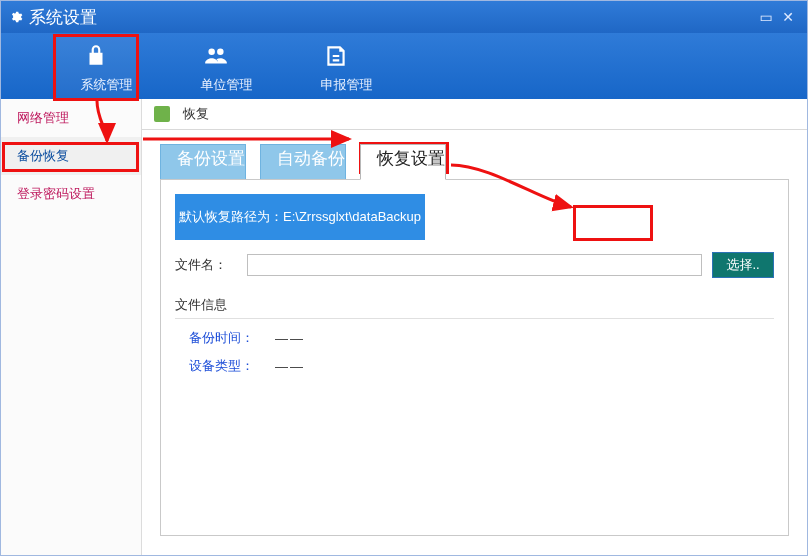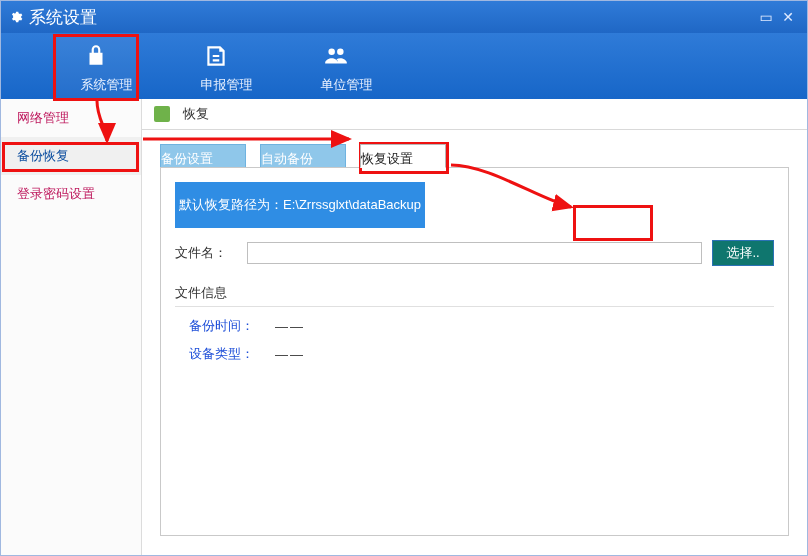--- a/index.html
+++ b/index.html
@@ -19,21 +19,21 @@
   .toolbtn svg{width:26px;height:26px;fill:#fff;}
   
   .content{display:flex;height:calc(100% - 32px - 66px);}
   .sidebar{width:140px;background:#fbfbfb;border-right:1px solid #dcdcdc;}
   .sidebar .navitem{padding:10px 16px;font-size:13px;color:#be185d;cursor:pointer;}
   .sidebar .navitem.selected{background:#f0f0f0;color:#0a4c9e;}
   .main{flex:1;display:flex;flex-direction:column;}
   .breadcrumb{height:30px;border-bottom:1px solid #d9d9d9;display:flex;align-items:center;padding-left:12px;gap:13px;}
   .breadcrumb .bcicon{width:16px;height:16px;display:inline-block;background:#6fb24a;border-radius:2px;}
   .tabsrow{display:flex;gap:14px;padding:14px 0 0 18px;align-items:flex-end;}
-  .tab{min-width:86px;height:24px;line-height:28px;text-align:left;border:1px solid #6fb3e0;background:#8fc7ea;color:#fff;font-size:13px;cursor:pointer;box-sizing:border-box;}
+  .tab{min-width:86px;height:36px;line-height:28px;text-align:right;border:1px solid #6fb3e0;background:#8fc7ea;color:#fff;font-size:17px;cursor:pointer;box-sizing:border-box;}
   .tab.active{background:#fff;color:#222;border:1px solid #b7b7b7;border-bottom-color:#fff;position:relative;z-index:2;}
   .panel{margin:0 18px 18px 18px;border:1px solid #c9c9c9;flex:1;padding:14px;box-sizing:border-box;position:relative;top:-1px;}
   .hint{display:inline-block;background:#2f8de4;color:#fff;padding:14px 4px;font-size:13px;}
   .row{display:flex;align-items:center;margin-top:12px;}
   .row .k{width:72px;text-align:left;color:#333;}
   .row input[type=text]{flex:1;height:22px;border:1px solid #bfbfbf;background:#fff;box-sizing:border-box;padding:0 4px;font-size:13px;}
   .btn{margin-left:10px;height:26px;min-width:62px;background:#0f766e;color:#fff;border:1px solid #2b72b6;cursor:pointer;font-size:13px;}
   .section-title{margin-top:18px;font-size:13px;color:#333;border-bottom:1px solid #e0e0e0;padding-bottom:4px;}
   .kv{display:flex;align-items:center;margin-top:10px;padding-left:14px;}
   .kv .kk{width:86px;color:#1d4ed8;}
@@ -64,32 +64,32 @@
       <span>
         <svg viewBox="0 0 24 24">
             <path d="M12 2a4 4 0 00-4 4v3H6v11h12V9h-2V6a4 4 0 00-4-4zm-2 4a2 2 0 114 0v3h-4V6z"></path>
           </svg>
       </span>
       <span class="lbl">系统管理</span>
     </div>
     <div class="toolbtn">
       <span>
         <svg viewBox="0 0 24 24">
+            <path d="M8 11a3 3 0 100-6 3 3 0 000 6zm8 0a3 3 0 100-6 3 3 0 000 6zM2 19v-1c0-2.2 3.6-4 6-4s6 1.8 6 4v1H2zm12 0v-1c0-1.2-.6-2.3-1.6-3.1 1-.6 2.3-.9 3.6-.9 2.4 0 6 1.8 6 4v1h-8z"></path>
+          </svg>
+      </span>
+      <span class="lbl">单位管理</span>
+    </div>
+    <div class="toolbtn">
+      <span>
+        <svg viewBox="0 0 24 24">
             <path d="M4 3h12l4 4v14H4V3zm2 2v14h12V8h-3V5H6zm3 6h6v2H9v-2zm0 4h6v2H9v-2z"></path>
           </svg>
       </span>
       <span class="lbl">申报管理</span>
-    </div>
-    <div class="toolbtn">
-      <span>
-        <svg viewBox="0 0 24 24">
-            <path d="M8 11a3 3 0 100-6 3 3 0 000 6zm8 0a3 3 0 100-6 3 3 0 000 6zM2 19v-1c0-2.2 3.6-4 6-4s6 1.8 6 4v1H2zm12 0v-1c0-1.2-.6-2.3-1.6-3.1 1-.6 2.3-.9 3.6-.9 2.4 0 6 1.8 6 4v1h-8z"></path>
-          </svg>
-      </span>
-      <span class="lbl">单位管理</span>
     </div>
   </div>
 
   <div class="content">
     <div class="sidebar">
       <div class="navitem">网络管理</div>
       <div class="navitem selected">备份恢复</div>
       <div class="navitem">登录密码设置</div>
     </div>
 

